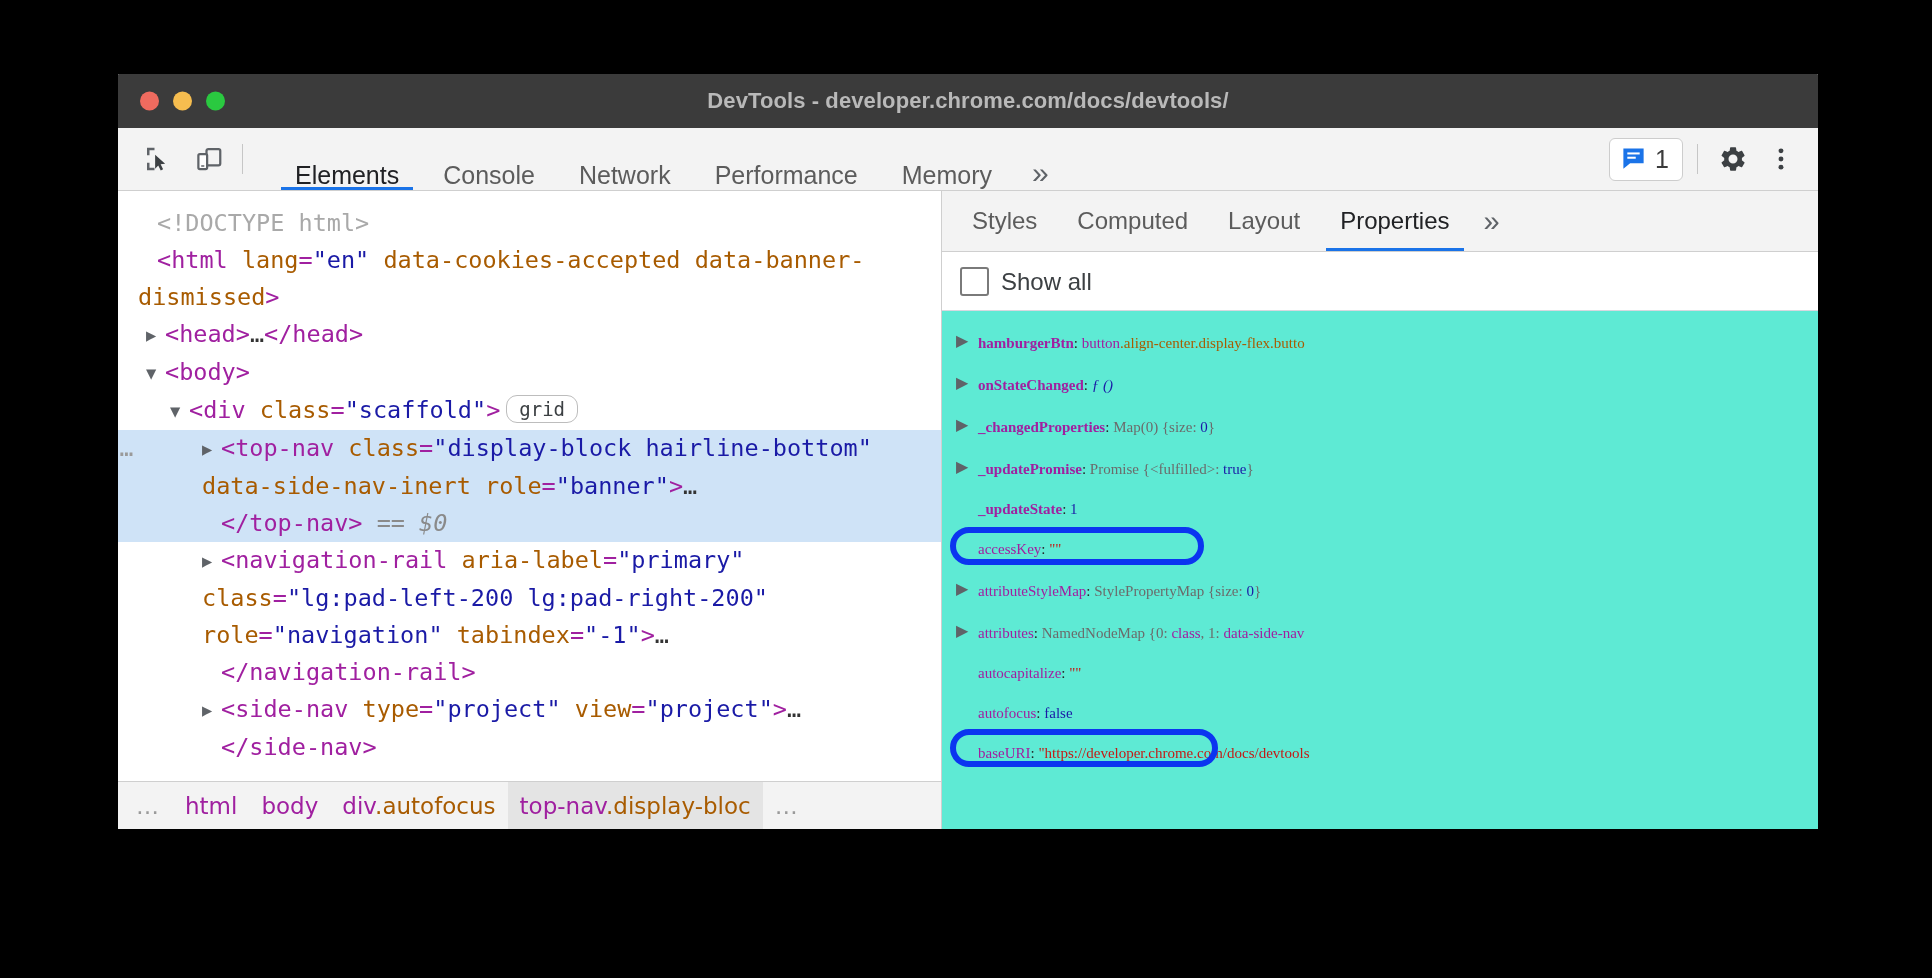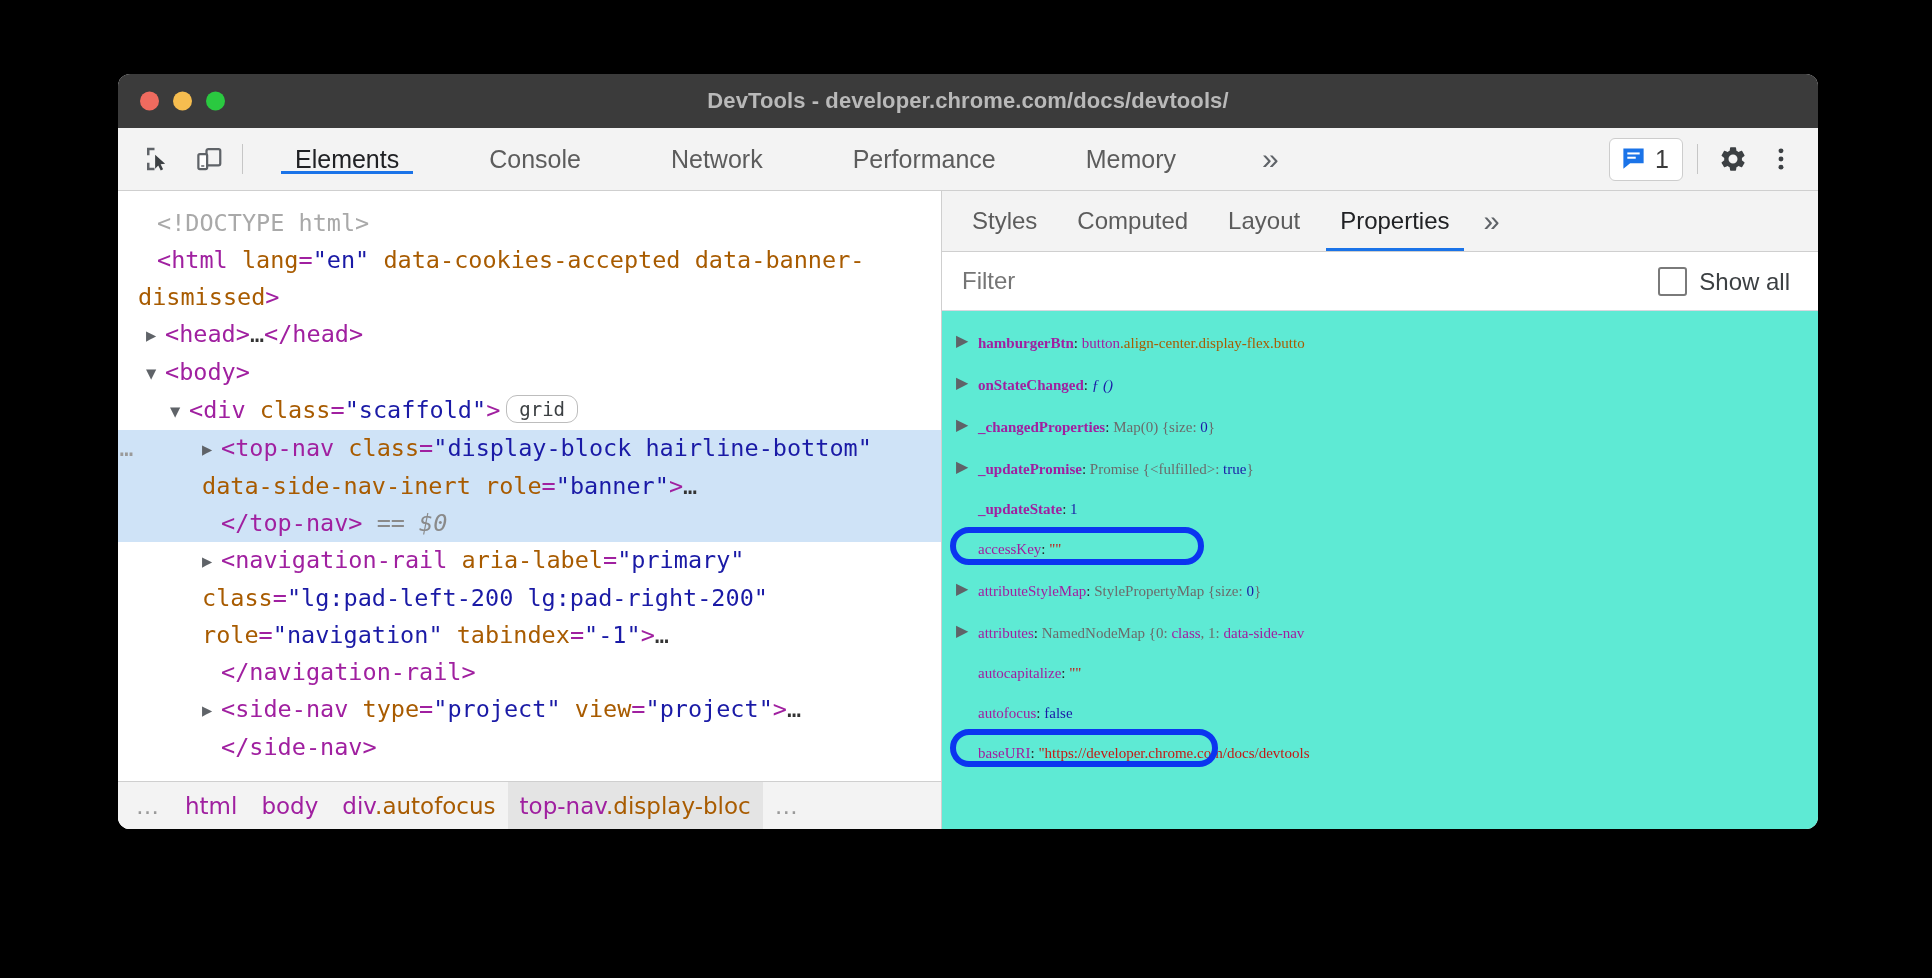--- a/index.html
+++ b/index.html
@@ -7,21 +7,21 @@
     width:1932px;height:978px;
     background:#000;
     font-family:"Liberation Sans",sans-serif;
     overflow:hidden;
   }
   .screen{position:relative;width:1932px;height:978px;background:#000;}
 
   
   .window{
     position:absolute;left:118px;top:74px;width:1700px;height:755px;
-    background:#fff;border-radius:12px;overflow:hidden;
+    background:#fff;border-radius:1px;overflow:hidden;
     box-shadow:0 14px 50px rgba(0,0,0,.6);
   }
   .titlebar{
     height:54px;background:#3b3b3b;position:relative;
     display:flex;align-items:center;
   }
   .lights{position:absolute;left:22px;top:50%;transform:translateY(-50%);display:flex;gap:14px;}
   .light{width:19px;height:19px;border-radius:50%;}
   .light.red{background:#ef6b5f;}
   .light.amber{background:#f6bd4f;}
@@ -32,21 +32,21 @@
   }
 
   
   .toolbar{
     height:62px;background:#f3f3f3;border-bottom:1px solid #cfcfcf;
     display:flex;align-items:stretch;position:relative;
   }
   .tb-icons{display:flex;align-items:center;gap:14px;padding:0 16px 0 20px;}
   .tb-ico{width:38px;height:38px;display:flex;align-items:center;justify-content:center;cursor:pointer;}
   .tb-sep{width:1px;height:30px;background:#c6c6c6;align-self:center;}
-  .tabs{display:flex;align-items:center;margin-left:14px;gap:46px;}
+  .tabs{display:flex;align-items:flex-end;margin-left:14px;}
   .tab{
     display:flex;align-items:center;padding:0 22px;font-size:25px;color:#5c5c5c;
     cursor:pointer;position:relative;white-space:nowrap;
   }
   .tab.active{color:#202124;}
   .tab.active:after{
     content:"";position:absolute;left:8px;right:8px;bottom:0;height:3px;background:#1a73e8;
   }
   .tab.more{font-size:30px;color:#5f6368;padding:0 18px;}
   .tb-right{margin-left:auto;display:flex;align-items:center;gap:6px;padding-right:16px;}
@@ -257,21 +257,20 @@
       <div class="pane-right">
         <div class="rtabs">
           <div class="rtab">Styles</div>
           <div class="rtab">Computed</div>
           <div class="rtab">Layout</div>
           <div class="rtab active">Properties</div>
           <div class="rtab more">»</div>
         </div>
 
         <div class="filterbar">
-          <input class="filter-input" type="text" placeholder="Filter" style="">
           <div class="showall">
             <span class="cbox"></span>
             <span class="showall-lbl">Show all</span>
           </div>
         </div>
 
         <div class="proplist" id="proplist">
             <div class="prow"><span class="pa closed"></span><span class="pname own">hamburgerBtn</span><span class="pcolon">: </span><span class="v-tag">button</span><span class="v-cls">.align-center.display-flex.butto</span></div>
             <div class="prow"><span class="pa closed"></span><span class="pname own">onStateChanged</span><span class="pcolon">: </span><span class="v-fn">ƒ ()</span></div>
             <div class="prow"><span class="pa closed"></span><span class="pname own">_changedProperties</span><span class="pcolon">: </span><span class="v-gray">Map(0) {size: </span><span class="v-num">0</span><span class="v-gray">}</span></div>

